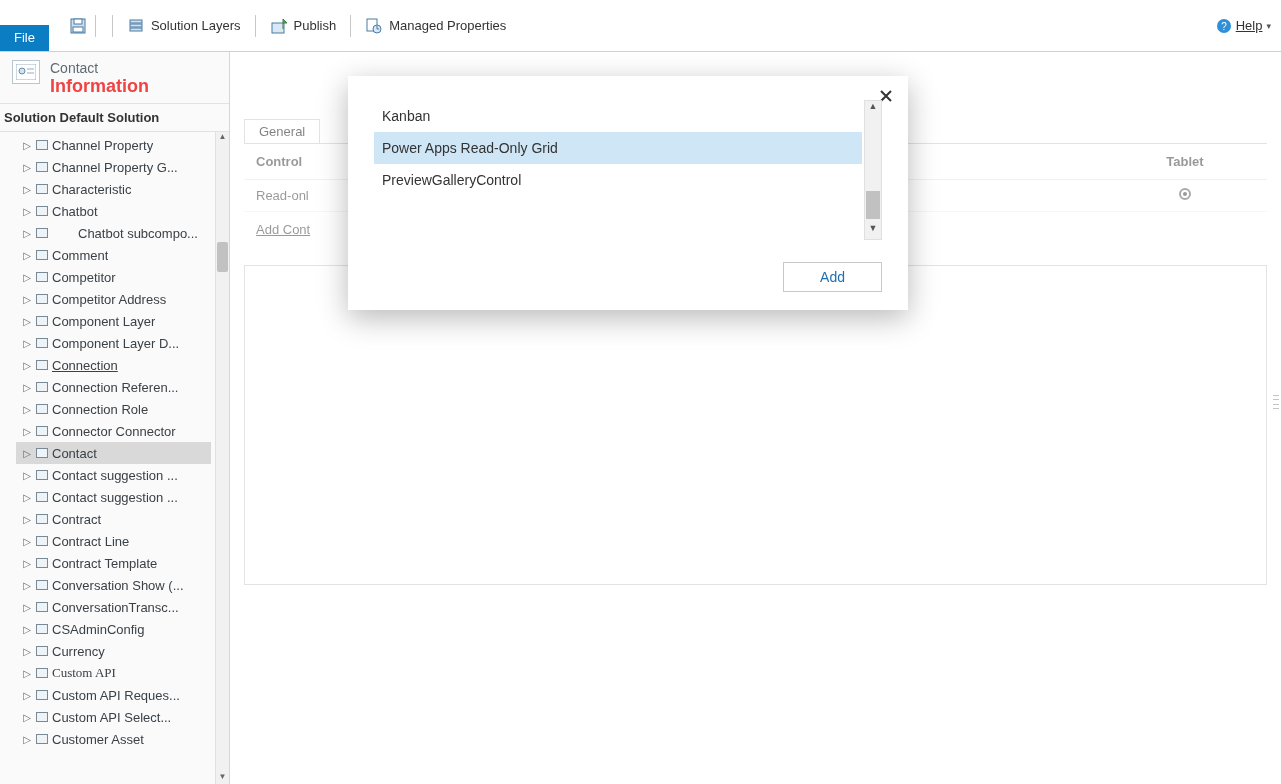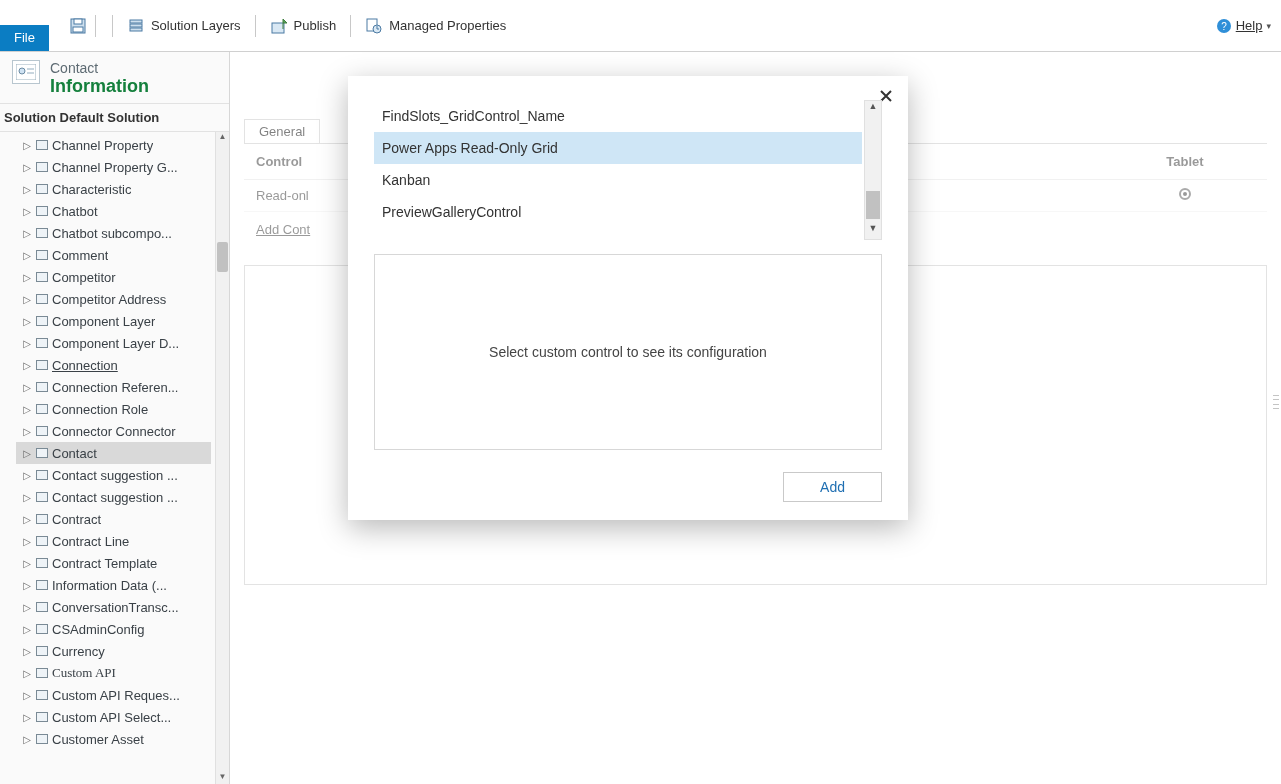--- a/index.html
+++ b/index.html
@@ -16,21 +16,21 @@
 .help-text { text-decoration: underline; color: #333; }
 
 
 .body { position: absolute; top: 52px; left: 0; right: 0; bottom: 0; display: flex; }
 
 
 .left { width: 230px; border-right: 1px solid #d7d7d7; background: #fafafa; overflow: hidden; display: flex; flex-direction: column; }
 .head-block { padding: 8px 10px 6px 12px; display: flex; gap: 10px; align-items: flex-start; border-bottom: 1px solid #e2e2e2; }
 .head-icon { width: 28px; height: 24px; border: 1px solid #b8c6cf; background: #fff; display:flex; align-items:center; justify-content:center; }
 .contact-label { color: #5e6b73; font-size: 14px; }
-.info-label { font-size: 18px; font-weight: 600; color: #15803d; }
+.info-label { font-size: 18px; font-weight: 600; color: #ef4444; }
 .sol-label { font-size: 13px; font-weight: 700; color: #333; padding: 6px 6px 6px 4px; border-bottom: 1px solid #e2e2e2; }
 
 .tree-scroll { flex: 1; overflow: hidden; position: relative; }
 .tree { font-size: 13px; color: #3a4147; padding: 2px 18px 4px 16px; }
 .tree-row { display: flex; align-items: center; height: 22px; gap: 4px; white-space: nowrap; overflow: hidden; text-overflow: ellipsis; cursor: pointer; padding-left: 6px; }
 .tree-row.selected { background: #d9d9d9; }
 .tri { width: 10px; color: #6a6a6a; font-size: 10px; display:inline-block; text-align:center; }
 .tree-scrollbar { position: absolute; right: 0; top: 0; bottom: 0; width: 14px; background: #f1f1f1; border-left: 1px solid #e0e0e0; }
 .tree-thumb { position: absolute; left: 1px; right: 1px; top: 110px; height: 30px; background: #c1c1c1; border-radius: 2px; }
 .tree-up, .tree-down { position: absolute; left: 0; right: 0; height: 12px; text-align: center; font-size: 8px; color: #666; }
@@ -174,21 +174,21 @@
             <span style="overflow:hidden;text-overflow:ellipsis;">Characteristic</span>
           </div>
           <div class="tree-row">
             <span class="tri">▷</span>
             <span class="box-tiny"></span>
             <span style="overflow:hidden;text-overflow:ellipsis;">Chatbot</span>
           </div>
           <div class="tree-row">
             <span class="tri">▷</span>
             <span class="box-tiny"></span>
-            <span style="overflow:hidden;text-overflow:ellipsis;">Chatbot subcompo...</span>
+            <span style="overflow:hidden;text-overflow:ellipsis;margin-left:26px;">Chatbot subcompo...</span>
           </div>
           <div class="tree-row">
             <span class="tri">▷</span>
             <span class="box-tiny"></span>
             <span style="overflow:hidden;text-overflow:ellipsis;">Comment</span>
           </div>
           <div class="tree-row">
             <span class="tri">▷</span>
             <span class="box-tiny"></span>
             <span style="overflow:hidden;text-overflow:ellipsis;">Competitor</span>
@@ -254,21 +254,21 @@
             <span style="overflow:hidden;text-overflow:ellipsis;">Contract Line</span>
           </div>
           <div class="tree-row">
             <span class="tri">▷</span>
             <span class="box-tiny"></span>
             <span style="overflow:hidden;text-overflow:ellipsis;">Contract Template</span>
           </div>
           <div class="tree-row">
             <span class="tri">▷</span>
             <span class="box-tiny"></span>
-            <span style="overflow:hidden;text-overflow:ellipsis;">Information Data (...</span>
+            <span style="overflow:hidden;text-overflow:ellipsis;">Conversation Show (...</span>
           </div>
           <div class="tree-row">
             <span class="tri">▷</span>
             <span class="box-tiny"></span>
             <span style="overflow:hidden;text-overflow:ellipsis;">ConversationTransc...</span>
           </div>
           <div class="tree-row">
             <span class="tri">▷</span>
             <span class="box-tiny"></span>
             <span style="overflow:hidden;text-overflow:ellipsis;">CSAdminConfig</span>
@@ -341,32 +341,28 @@
 
 <div class="dialog" style="top:76px;">
   <div class="closebtn">
     <svg width="14" height="14" viewBox="0 0 14 14">
         <path d="M2 2 L12 12 M12 2 L2 12" stroke="#333" stroke-width="2"></path>
       </svg>
   </div>
 
   <div class="listbox">
     <div class="list-inner" id="dlglist">
-        <div class="list-item">FindSlots_GridControl_Name</div>
+        <div class="list-item">Kanban</div>
         <div class="list-item active">Power Apps Read-Only Grid</div>
-        <div class="list-item">Kanban</div>
         <div class="list-item">PreviewGalleryControl</div>
       </div>
     <div class="list-scroll">
       <div class="ls-btn ls-up">▲</div>
       <div class="ls-thumb"></div>
       <div class="ls-btn ls-down">▼</div>
     </div>
   </div>
 
-  <div class="cfg">
-    <span>Select custom control to see its configuration</span>
-  </div>
 
   <div class="dlg-actions">
     <button class="add-btn">Add</button>
   </div>
 </div>
 
 </body></html>

